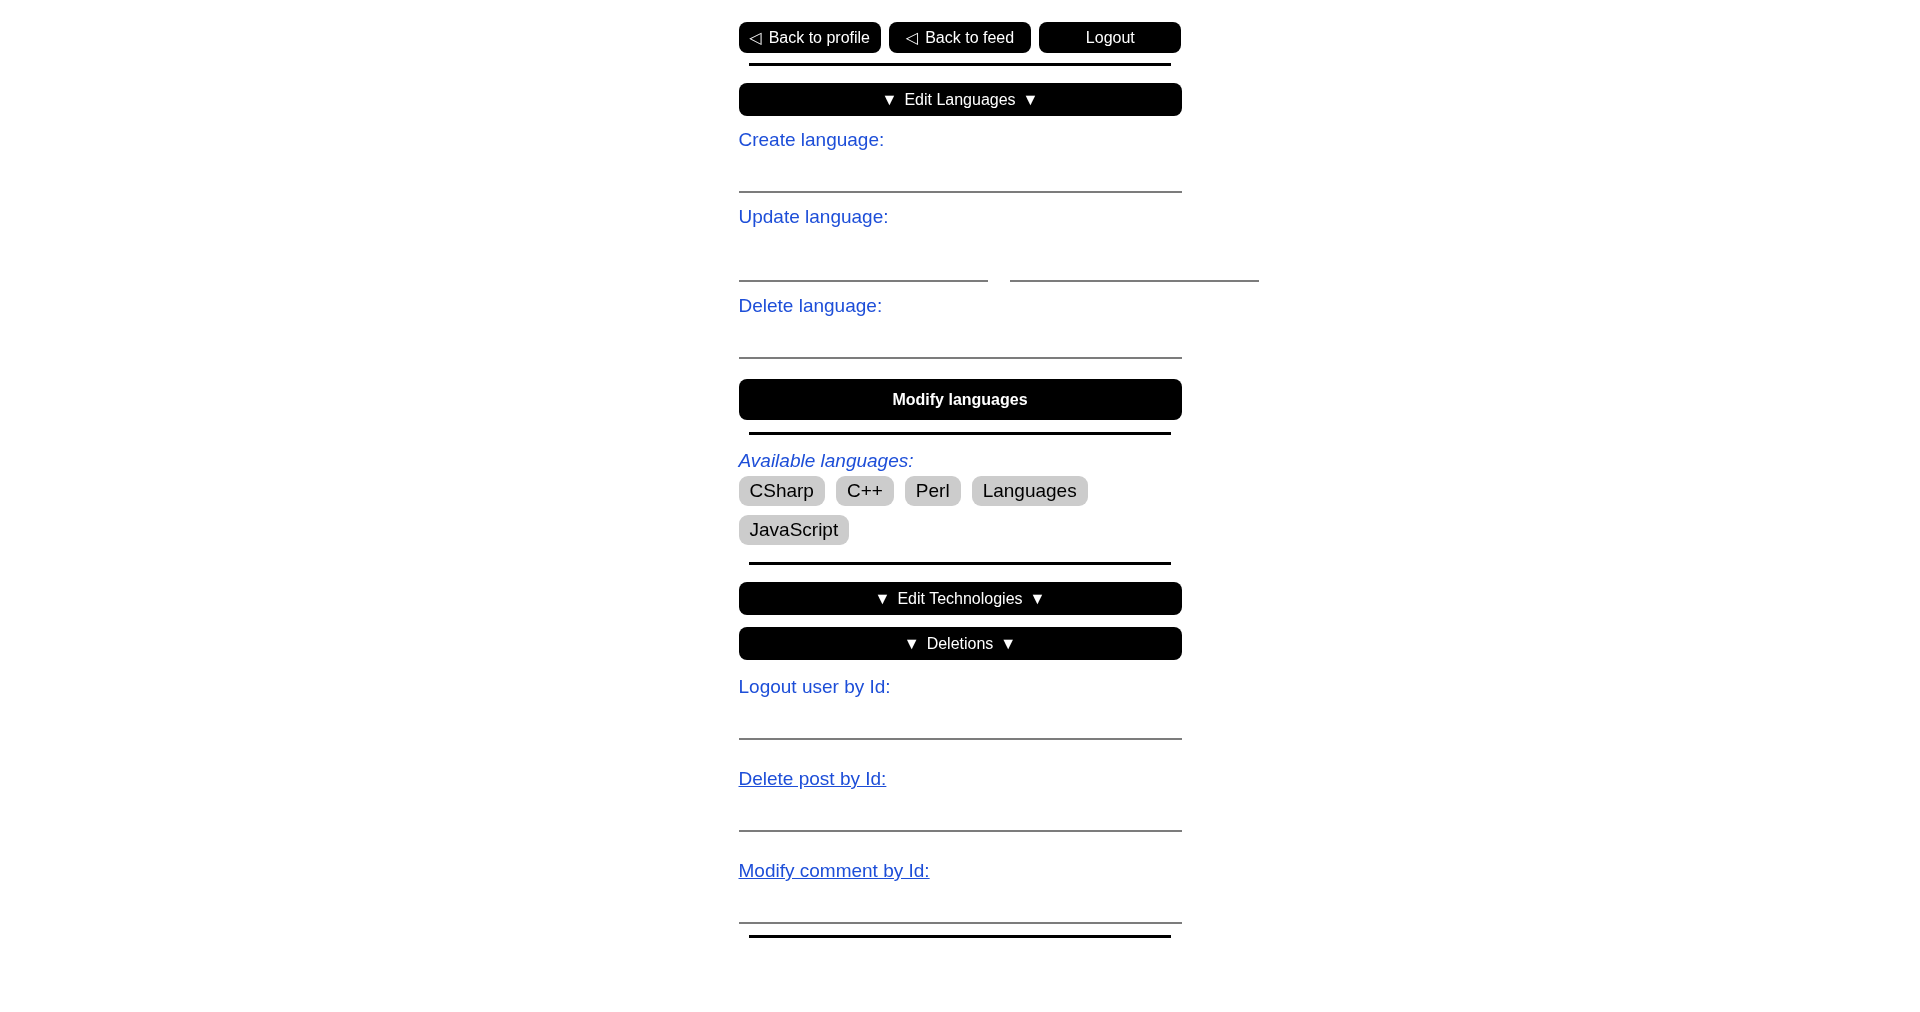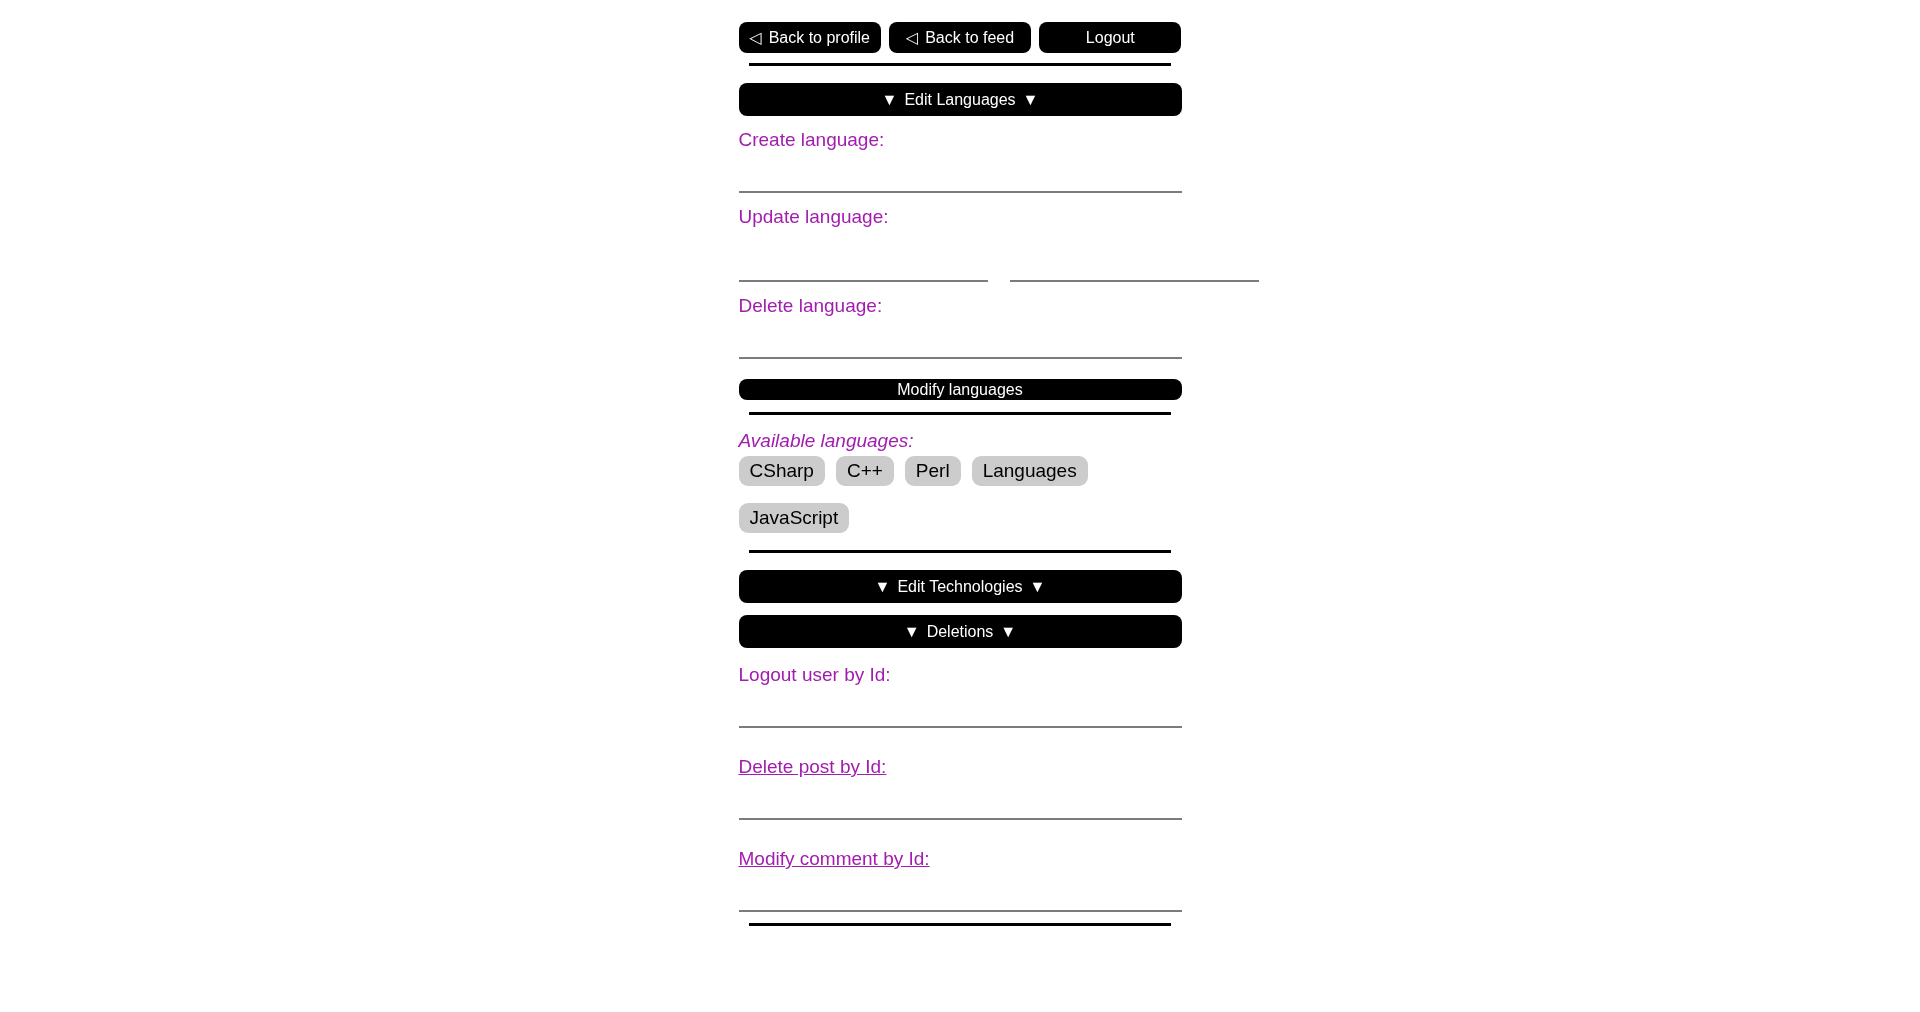--- a/index.html
+++ b/index.html
@@ -41,26 +41,27 @@
     width: 422px;
     margin: 10px auto 0 auto;
   }
   .accordion {
     width: 100%;
     height: 33px;
     margin-top: 17px;
   }
   .wide-btn {
     width: 100%;
-    height: 21px;
+    height: 41px;
     margin-top: 20px;
+    font-weight: bold;
   }
   .field-label {
     font-size: 19px;
-    color: #a21caf;
+    color: #1d4ed8;
     margin-top: 13px;
     line-height: 22px;
   }
   .field-label.spaced { margin-top: 28px; text-decoration: underline; }
   .underline-input {
     display: block;
     width: 100%;
     height: 38px;
     margin-top: 4px;
     padding: 0 2px;
@@ -76,21 +77,21 @@
     display: flex;
     gap: 22px;
     margin-top: 16px;
   }
   .update-row .underline-input { flex: 1; width: auto; margin-top: 0; }
   .pills {
     margin-top: 4px;
     width: 420px;
     display: flex;
     flex-wrap: wrap;
-    gap: 17px 11px;
+    gap: 9px 11px;
   }
   .pill {
     background: #cccccc;
     color: #000000;
     border-radius: 9px;
     padding: 3px 11px;
     font-size: 19px;
     line-height: 24px;
     white-space: nowrap;
   }

